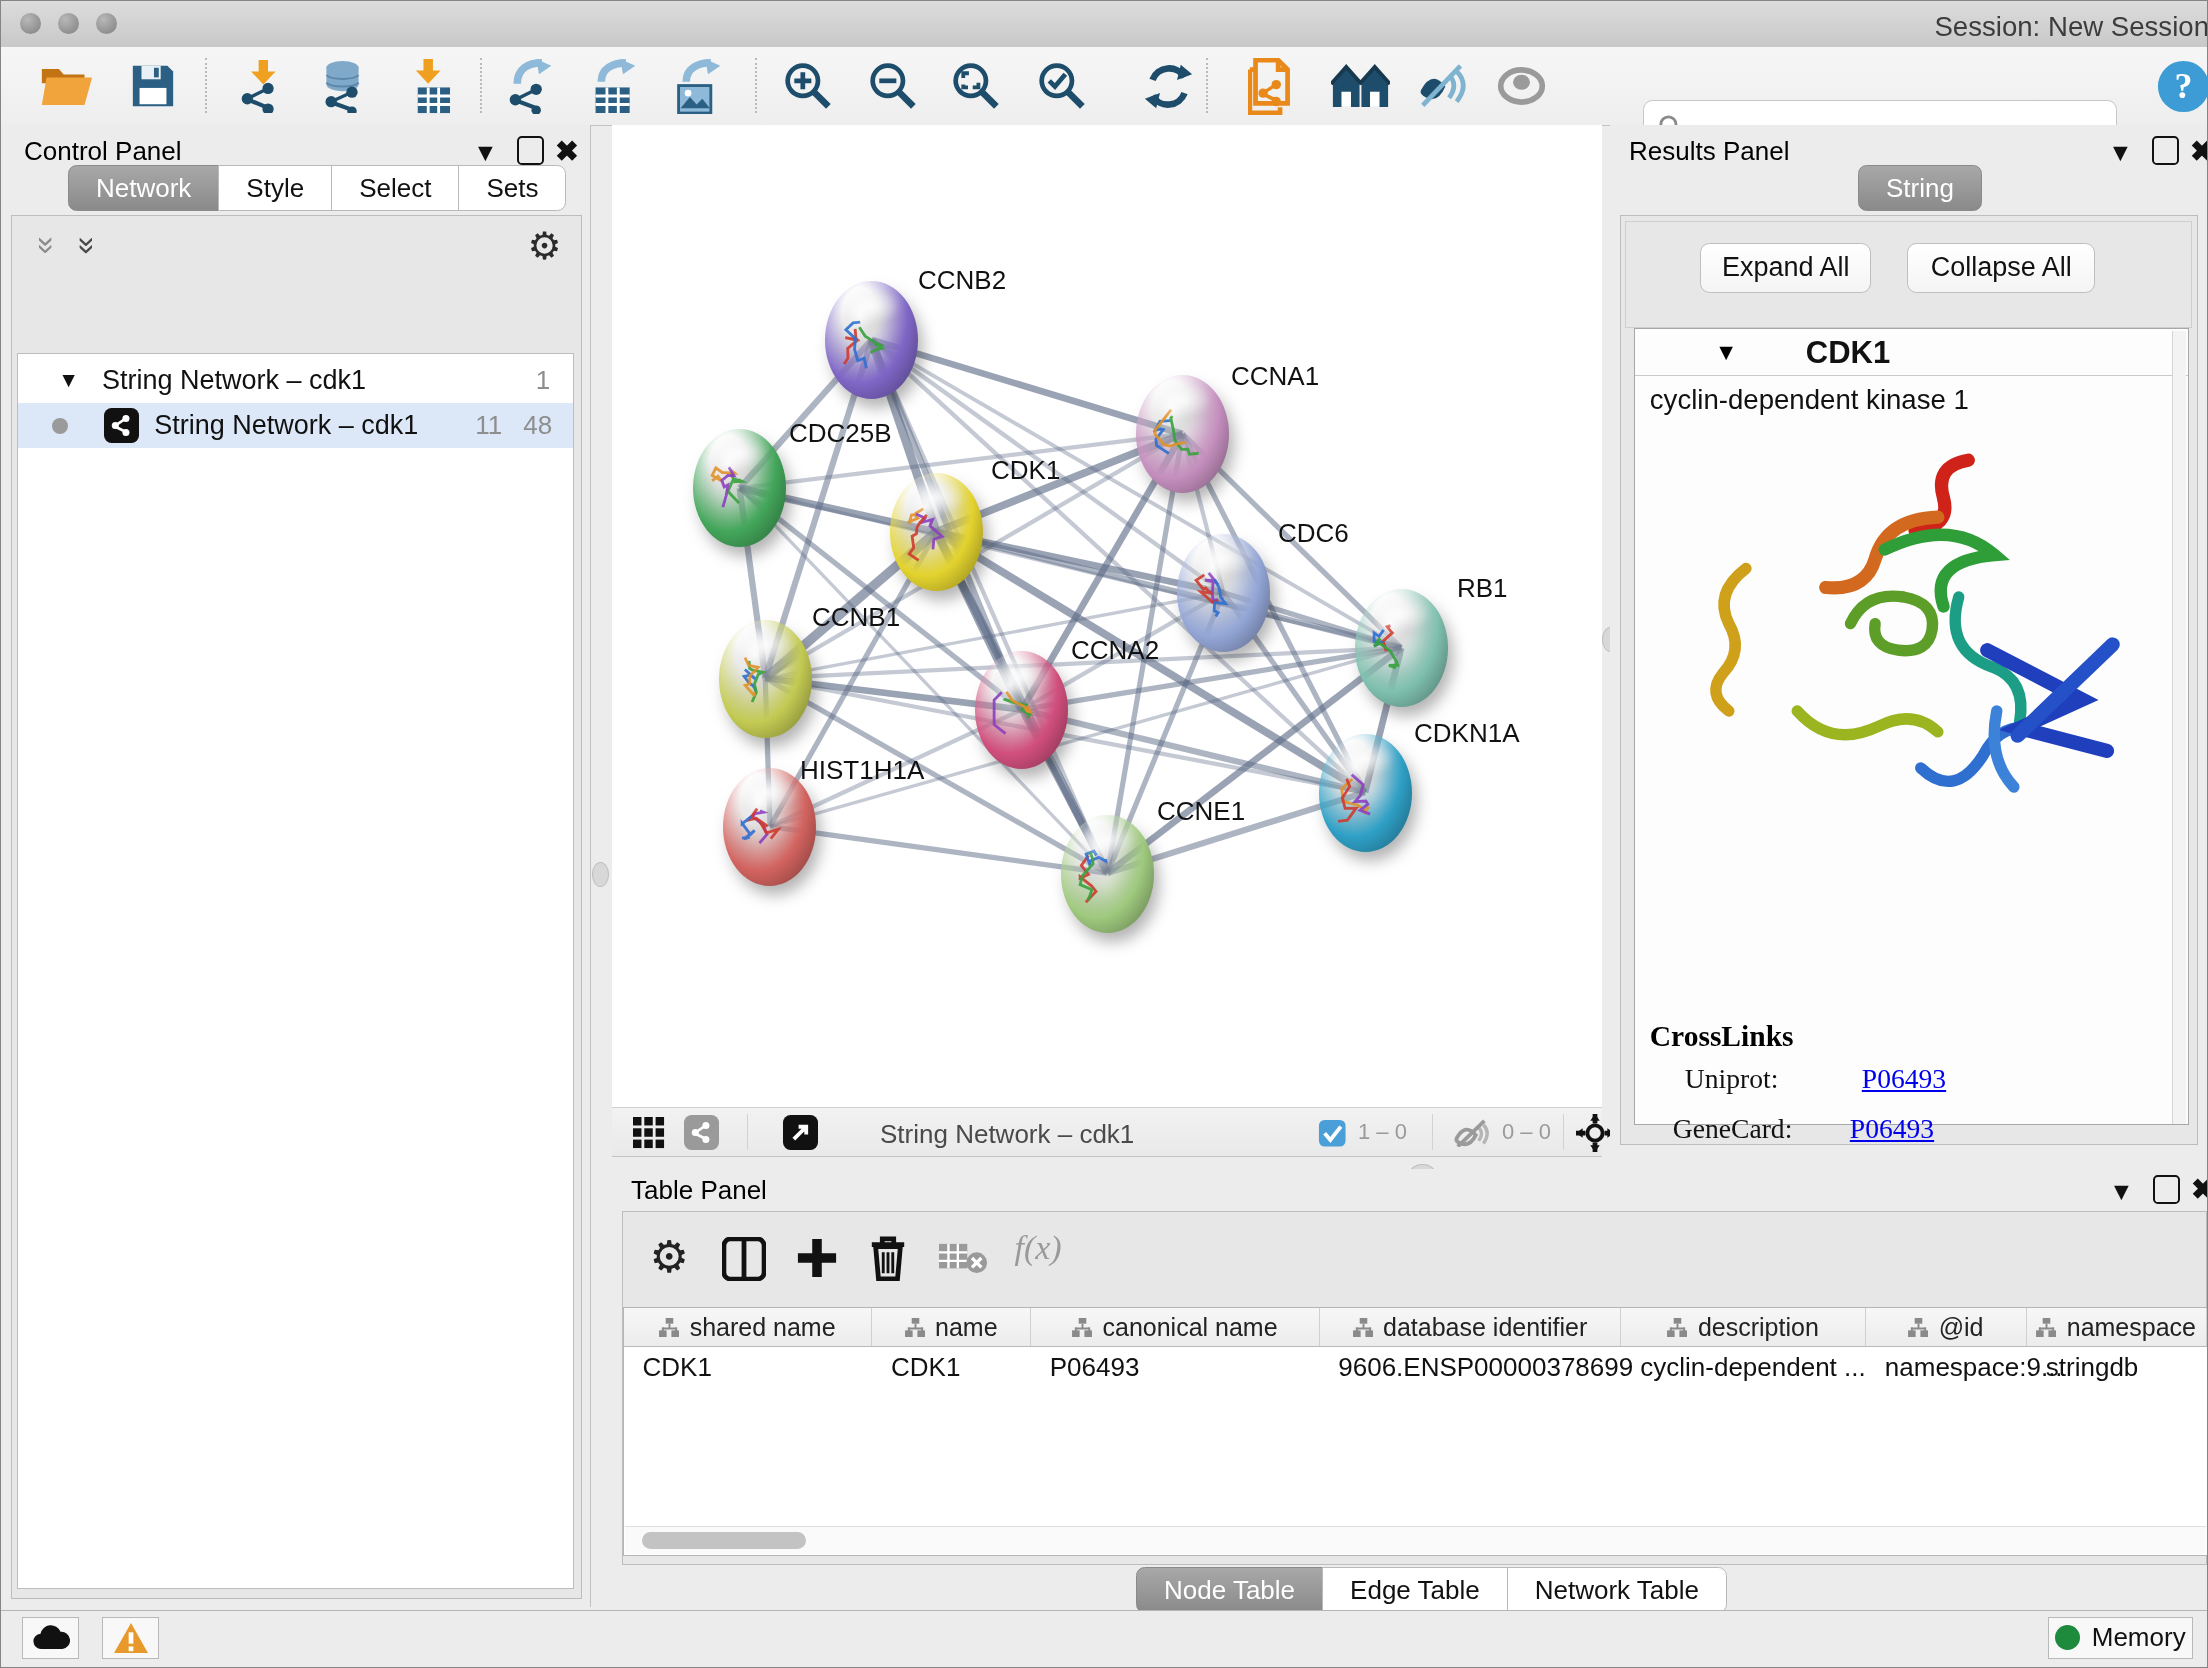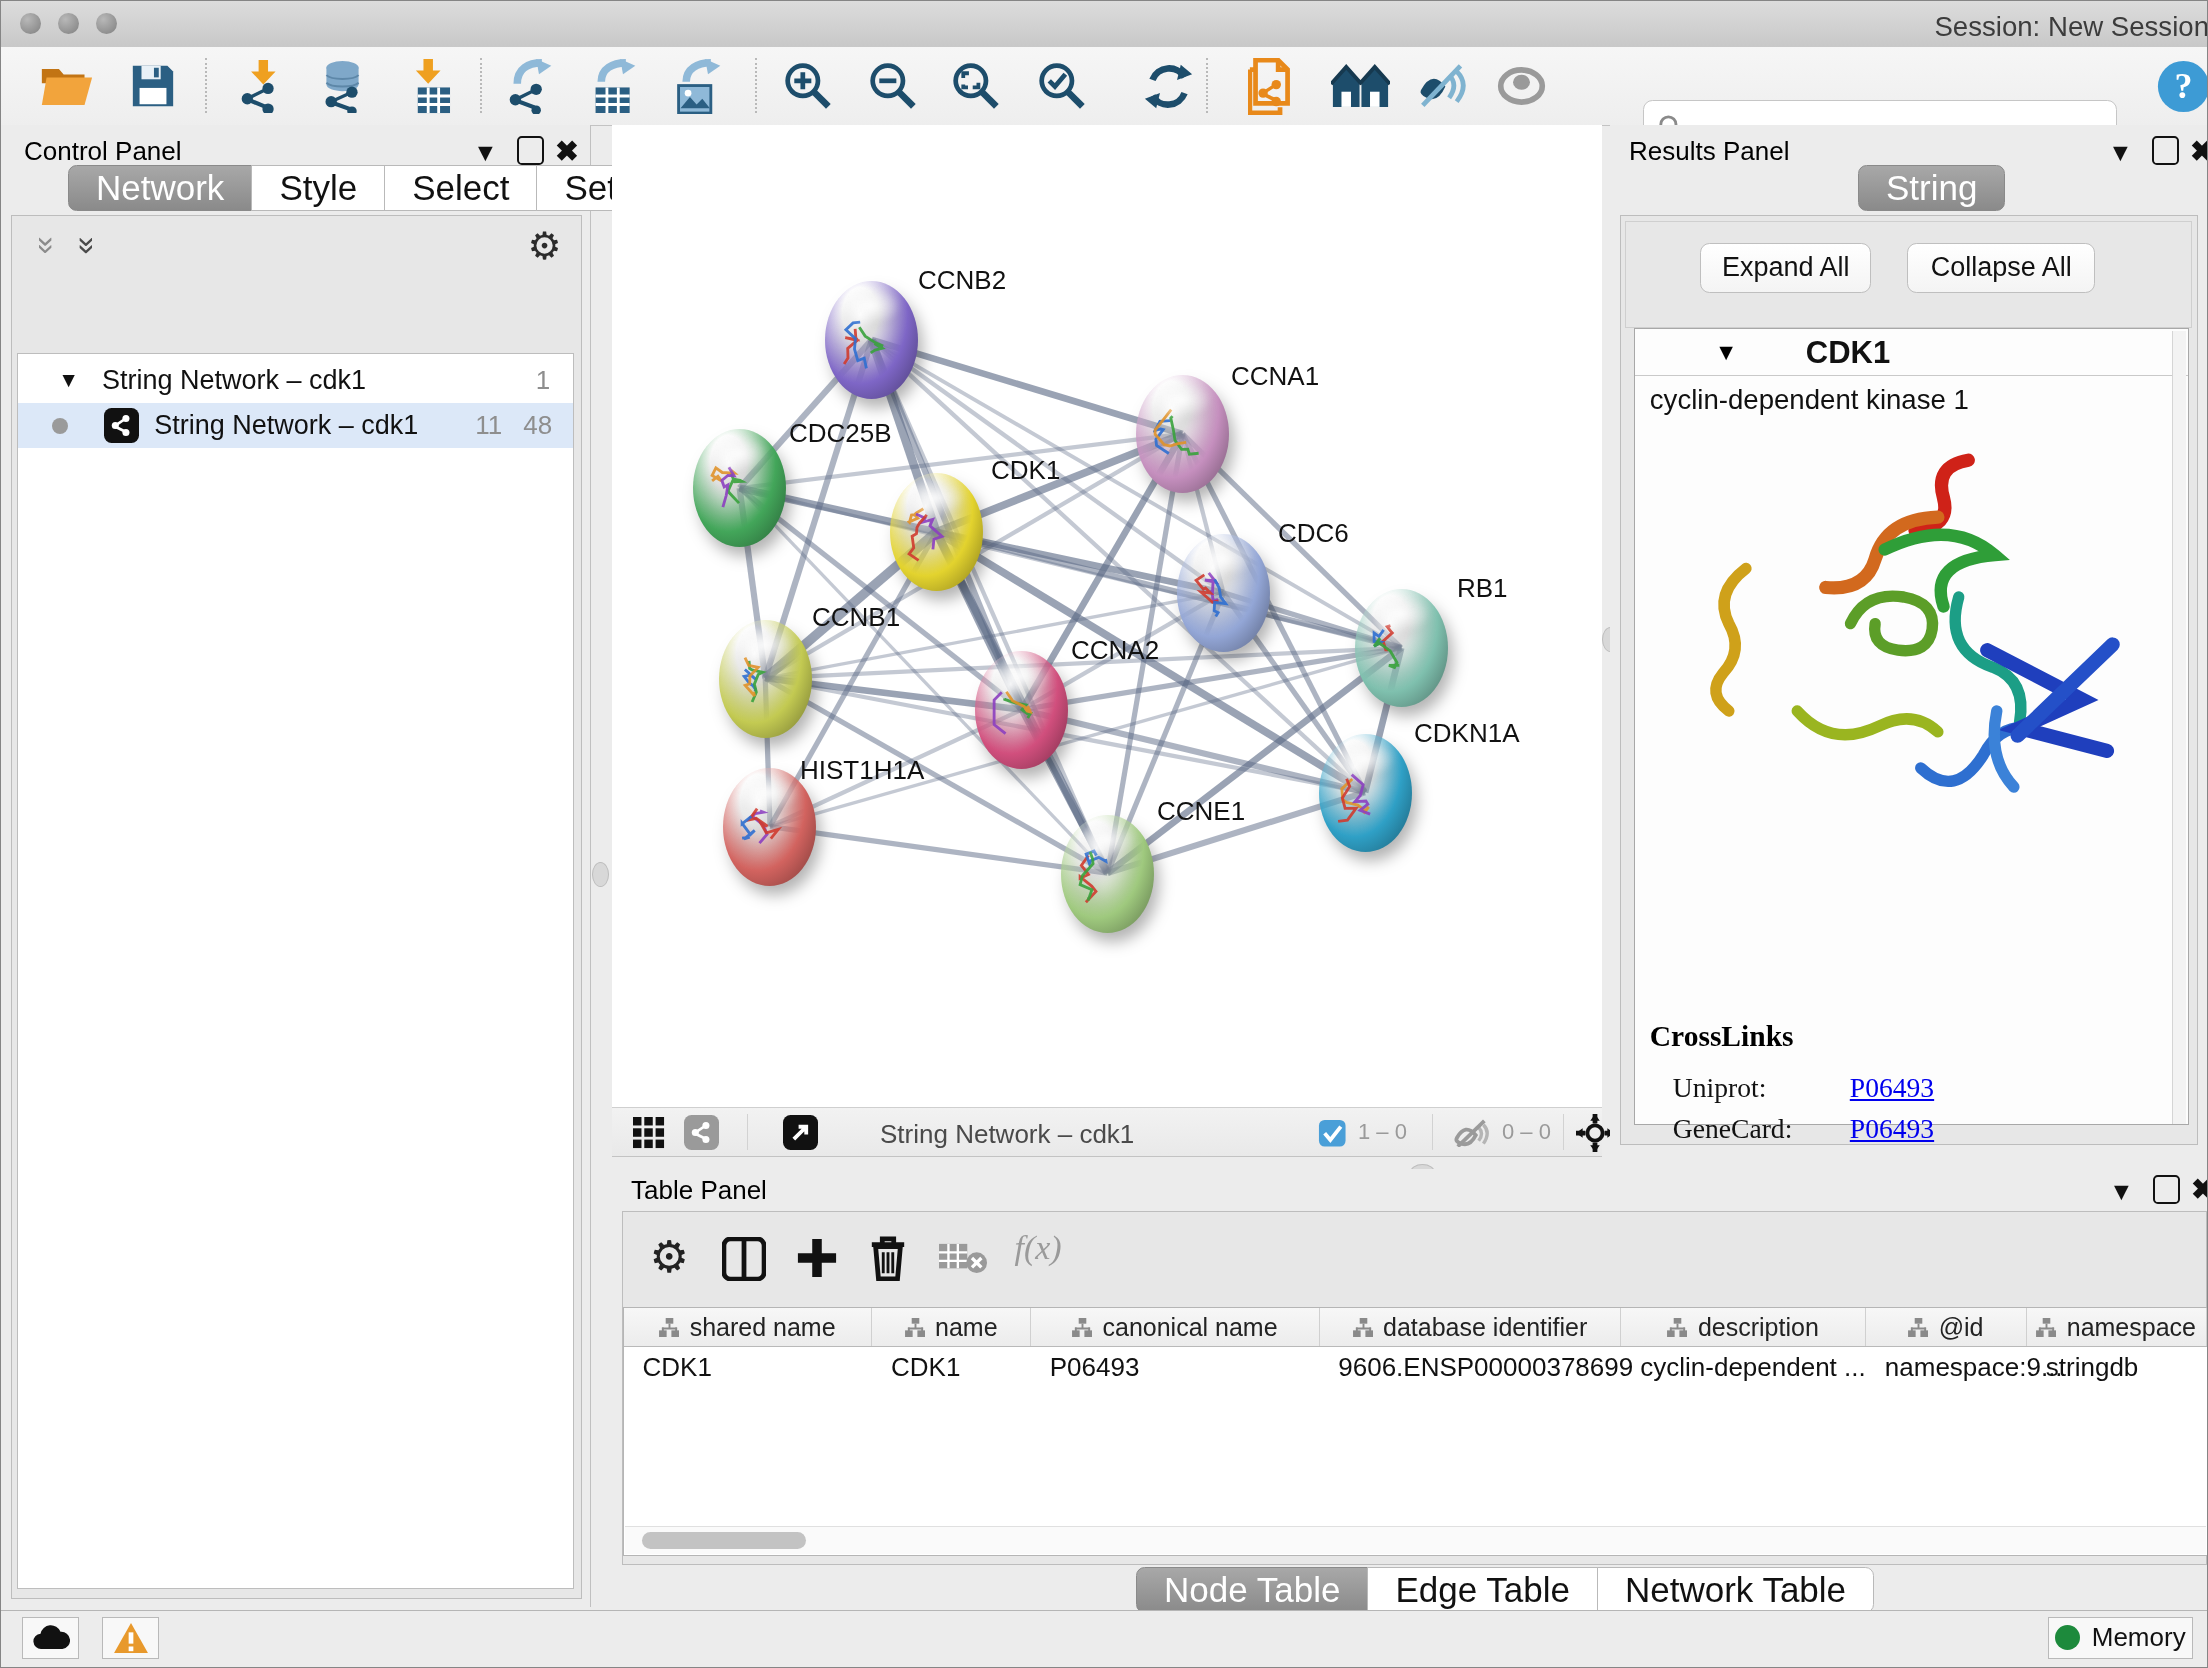--- a/index.html
+++ b/index.html
@@ -13,21 +13,21 @@
   .toolbar{left:0;top:46px;width:2208px;height:78px;background:linear-gradient(#f6f6f6,#eeeeee);border-bottom:1px solid #c3c3c3;}
   .tbtn{top:7.6px;width:63px;height:63px;display:flex;align-items:center;justify-content:center;cursor:default;}
   .tsep{top:11.4px;width:0;height:55px;border-left:2.9px dotted #b9b9b9;}
   .searchbox{left:1642px;top:53px;width:474px;height:55px;background:#fff;border:1.9px solid #c6c6c6;border-radius:9.5px;display:flex;align-items:center;padding-left:13.3px;box-sizing:border-box;}
   .searchbox input{border:none;outline:none;font-size:25px;width:399px;background:transparent;font-family:"Liberation Sans",sans-serif;}
   
   .panel-title{font-size:26px;color:#000000;}
   .pctl{font-size:25px;color:#111;}
   .float-glyph{display:inline-block;width:23px;height:25px;border:2.9px solid #111;border-radius:4.8px;}
   .tabrow{display:flex;}
-  .tab{height:44px;line-height:44px;padding:0 27px;background:#fff;border:1px solid #b9b9b9;font-size:35px;color:#111;margin-left:-1px;}
+  .tab{height:44px;line-height:44px;padding:0 27px;background:#fff;border:1px solid #b9b9b9;font-size:26px;color:#111;margin-left:-1px;}
   .tab.first{border-radius:8.6px 0 0 8.6px;}
   .tab.last{border-radius:0 8.6px 8.6px 0;}
   .tab.only{border-radius:8.6px;}
   .tab.sel{background:linear-gradient(#a8a8a8,#8a8a8a);color:#fff;border-color:#8a8a8a;}
   .graybox{background:#e7e7e7;border:1px solid #bdbdbd;box-sizing:border-box;}
   
   .chev{display:inline-block;font-size:32px;color:#8b8b8b;transform:rotate(90deg);}
   .chev.up{transform:rotate(-90deg);color:#4a4a4a;}
   .treebox{background:#fff;border:1px solid #bdbdbd;box-sizing:border-box;}
   .treerow{position:absolute;left:0;width:100%;height:45px;display:flex;align-items:center;}
@@ -534,21 +534,21 @@
             <path d="M290 180 q-16 56 36 74 q36 14 28 58" stroke="#1c9e86" stroke-width="12"></path>
             <path d="M250 360 q36 34 66 -14 q18 -34 52 -28" stroke="#2e6fd0" stroke-width="12"></path>
             <path d="M320 236 l100 52 l-66 30 l92 24" stroke="#1f3fbd" stroke-width="15"></path>
             <path d="M452 230 l-100 96" stroke="#2450c8" stroke-width="15"></path>
             <path d="M330 300 q-10 50 18 80" stroke="#3b82d8" stroke-width="12"></path>
           </g>
         </svg>
 
         <div class="abs serif" style="left:15px;top:691px;font-size:29.5px;font-weight:bold;color:#000">CrossLinks</div>
         <div id="crosslinks" class="abs" style="left:38px;top:734px;width:495px">
-            <div style="display: flex; height: 50px; align-items: center;">
+            <div style="display: flex; height: 50px; align-items: flex-start; margin-left: 12px;">
               <span class="xlabel" style="width: 177px;">Uniprot:</span>
               <a class="xlink">P06493</a>
             </div>
             <div style="display: flex; height: 50px; align-items: flex-start;">
               <span class="xlabel" style="width: 177px;">GeneCard:</span>
               <a class="xlink">P06493</a>
             </div>
             <div style="display: flex; height: 50px; align-items: flex-start;">
               <span class="xlabel" style="width: 177px;">Compartments:</span>
               <a class="xlink">9606.ENSP00000378699</a>

